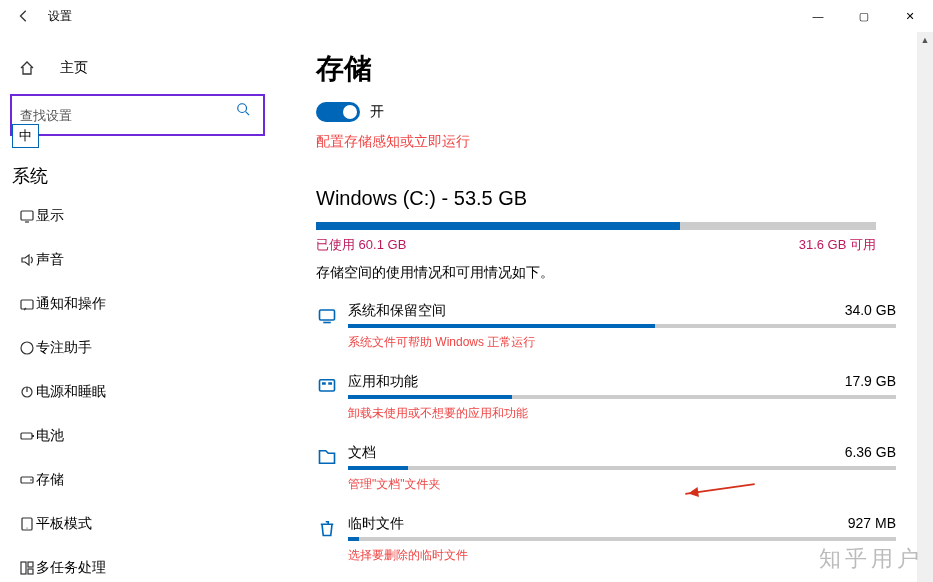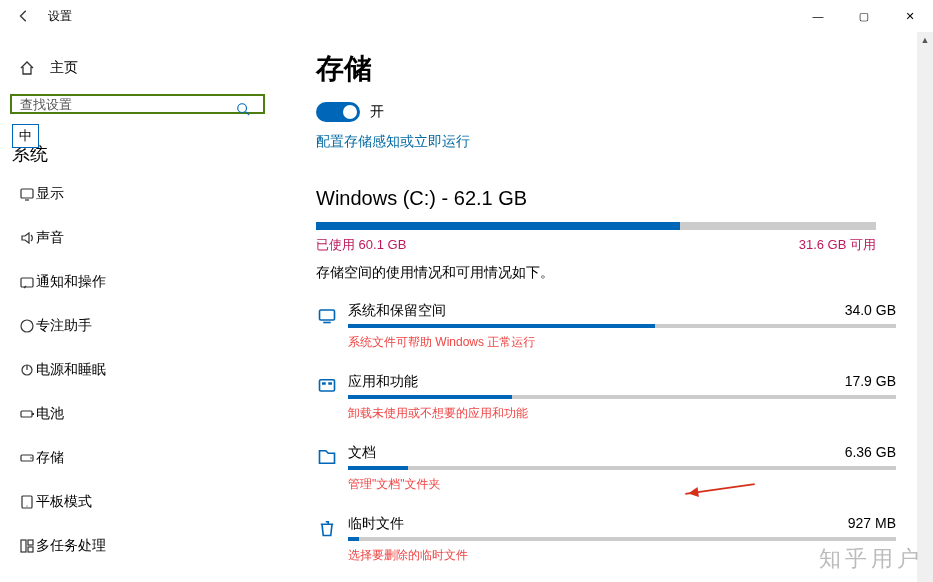--- a/index.html
+++ b/index.html
@@ -4,37 +4,37 @@
 <style>
 *{margin:0;padding:0;box-sizing:border-box;font-family:"Microsoft YaHei","Segoe UI",sans-serif;-webkit-font-smoothing:antialiased}
 body{width:933px;height:582px;background:#fff;overflow:hidden;position:relative;color:#000}
 .titlebar{height:32px;display:flex;align-items:center;padding:0 8px;position:relative}
 .back-btn{width:32px;height:32px;display:flex;align-items:center;justify-content:center;font-size:14px;color:#333}
 .app-title{font-size:12px;margin-left:8px;color:#000}
 .win-controls{position:absolute;right:0;top:0;display:flex}
 .win-btn{width:46px;height:32px;display:flex;align-items:center;justify-content:center;font-size:11px;color:#000}
 .content{display:flex;height:calc(100% - 32px)}
 .sidebar{width:290px;padding-left:10px;padding-right:20px;padding-top:16px}
-.home-row{display:flex;align-items:center;height:40px;padding-left:8px;gap:14px;font-size:14px}
+.home-row{display:flex;align-items:center;height:40px;padding-left:8px;gap:24px;font-size:14px}
 .home-row .ico{width:18px;display:flex;justify-content:center}
 .search-wrap{position:relative;margin-top:6px;margin-bottom:10px}
-.search-input{width:255px;height:20px;border:2px solid #4d7c0f;background:#fff;padding:0 30px 0 8px;font-size:13px;outline:none}
+.search-input{width:255px;height:42px;border:2px solid #6d28d9;background:#fff;padding:0 30px 0 8px;font-size:13px;outline:none}
 .search-input::placeholder{color:#555}
 .search-icon{position:absolute;right:20px;top:8px;color:#0067b8;font-size:14px}
 .ime-badge{position:absolute;top:30px;left:2px;border:1.5px solid #0067b8;background:#fff;padding:2px 6px;font-size:13px;color:#000}
 .cat-header{font-size:18px;margin-top:28px;margin-bottom:6px;padding-left:2px;color:#000}
 .nav-item{display:flex;align-items:center;height:44px;padding-left:8px;font-size:14px;color:#000;cursor:pointer}
 .nav-item .ico{width:18px;display:flex;justify-content:center;color:#333}
 .main{flex:1;padding:18px 20px 0 26px;overflow:hidden;position:relative}
 .page-title{font-size:28px;font-weight:600;margin-bottom:14px}
 .toggle-row{display:flex;align-items:center;gap:10px;margin-bottom:10px}
 .toggle{width:44px;height:20px;border-radius:10px;background:#0067b8;position:relative}
 .toggle::after{content:"";position:absolute;right:3px;top:3px;width:14px;height:14px;border-radius:50%;background:#fff}
 .toggle-label{font-size:14px}
-.link{color:#0369a1;font-size:14px;margin-bottom:36px;display:inline-block}
+.link{color:#ef4444;font-size:14px;margin-bottom:36px;display:inline-block}
 .drive-title{font-size:20px;font-weight:400;margin-bottom:12px}
 .drive-bar{width:560px;height:8px;background:#ccc;position:relative;margin-bottom:6px}
 .drive-bar-fill{height:100%;background:#0067b8}
 .drive-labels{width:560px;display:flex;justify-content:space-between;font-size:13px;color:#be185d;margin-bottom:10px}
 .drive-desc{font-size:14px;margin-bottom:20px}
 .cat-row{display:flex;align-items:flex-start;gap:10px;margin-bottom:22px;width:580px}
 .cat-icon{width:22px;height:22px;margin-top:2px;display:flex;align-items:center;justify-content:center;color:#0067b8}
 .cat-body{flex:1}
 .cat-head{display:flex;justify-content:space-between;font-size:14px;margin-bottom:4px}
 .cat-bar{height:4px;background:#ccc;margin-bottom:6px;width:100%}
@@ -171,21 +171,21 @@
   </div>
 
   <div class="main">
     <div class="page-title">存储</div>
     <div class="toggle-row">
       <div class="toggle"></div>
       <span class="toggle-label">开</span>
     </div>
     <a class="link">配置存储感知或立即运行</a>
 
-    <div class="drive-title">Windows (C:) - 62.1 GB</div>
+    <div class="drive-title">Windows (C:) - 53.5 GB</div>
     <div class="drive-bar">
       <div class="drive-bar-fill" id="drive-fill" style="width: 65%;"></div>
     </div>
     <div class="drive-labels">
       <span>已使用 60.1 GB</span>
       <span>31.6 GB 可用</span>
     </div>
     <div class="drive-desc">存储空间的使用情况和可用情况如下。</div>
 
     <div id="cat-list">

